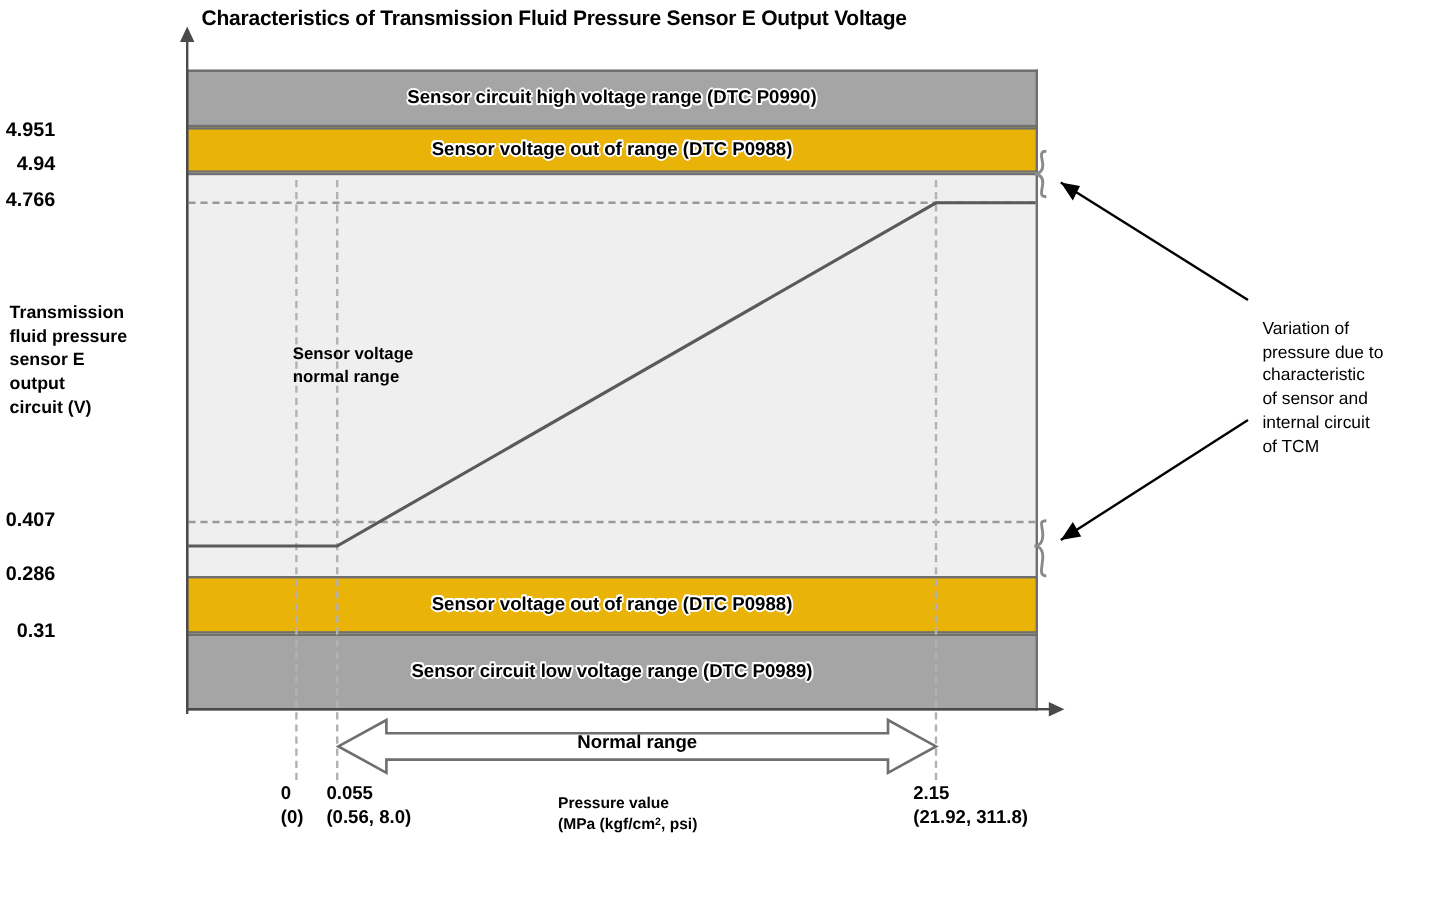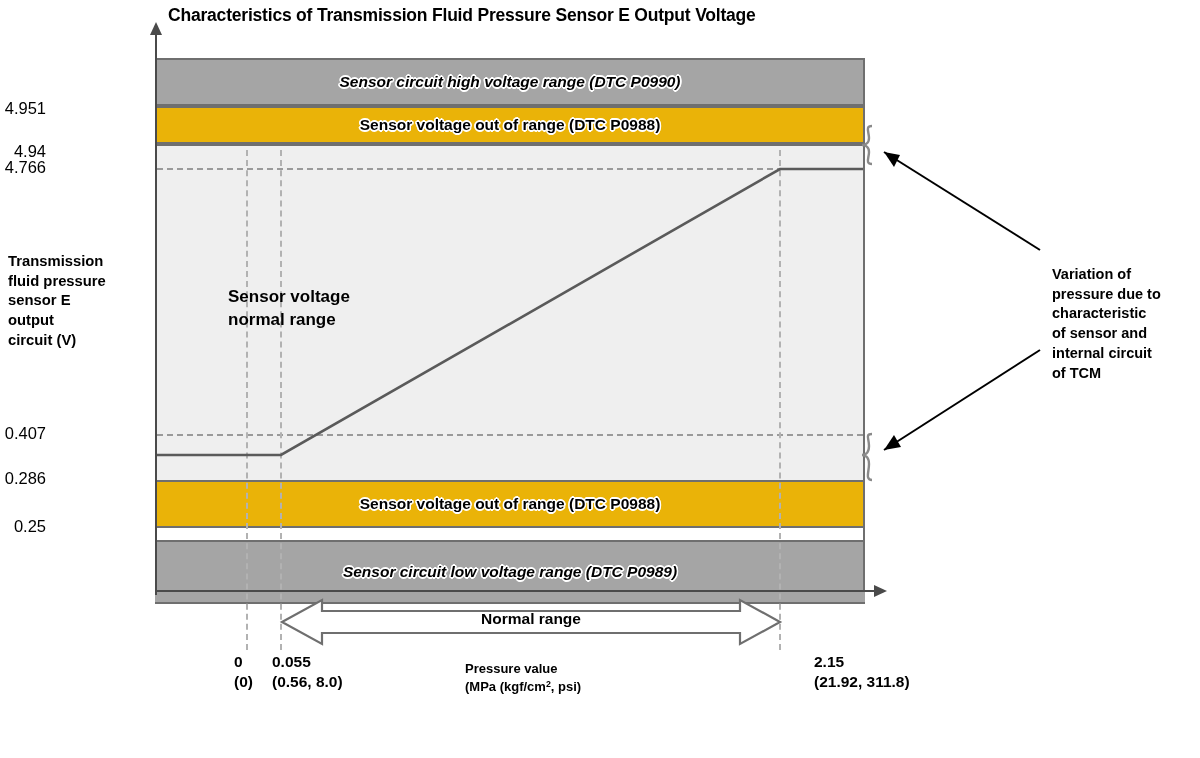--- a/index.html
+++ b/index.html
@@ -48,21 +48,21 @@
     position: absolute;
     left: 0;
     width: 710px;
     box-sizing: border-box;
     border-top: 2px solid #6f6f6f;
     border-bottom: 2px solid #6f6f6f;
     display: flex;
     align-items: center;
     justify-content: center;
   }
-  .band-dark  { background: #a5a5a5; font-style: italic; }
+  .band-dark  { background: #a5a5a5; }
   .band-mid   { background: #eab308; }
   .band-light { background: #efefef; }
   .band-label {
     font-size: 15.5px;
     font-weight: bold;
     color: #000;
     text-shadow:
       1.6px 0 0 #fff, -1.6px 0 0 #fff, 0 1.6px 0 #fff, 0 -1.6px 0 #fff,
       1.2px 1.2px 0 #fff, -1.2px 1.2px 0 #fff, 1.2px -1.2px 0 #fff, -1.2px -1.2px 0 #fff;
     white-space: nowrap;
@@ -109,21 +109,21 @@
     border-top: 6px solid transparent;
     border-bottom: 6px solid transparent;
     border-left: 13px solid #4a4a4a;
   }
 
   
   .y-tick {
     right: 1046px;
     text-align: left;
     font-size: 16.5px;
-    font-weight: normal;
+    font-weight: bold;
     white-space: nowrap;
   }
   .x-tick {
     font-size: 15.5px;
     font-weight: bold;
     white-space: nowrap;
     line-height: 1.32;
   }
 
   
@@ -152,34 +152,34 @@
     border-left: 2px dashed #b2b2b2;
   }
   .hline-dashed {
     position: absolute;
     height: 0;
     border-top: 2px dashed #9a9a9a;
   }
 
   
   .normal-range-note {
-    left: 228px;
+    left: 244px;
     top: 285px;
-    font-size: 17px;
+    font-size: 14px;
     font-weight: bold;
     line-height: 1.38;
   }
 
   
   .right-note {
     left: 1052px;
     top: 265px;
     width: 146px;
     font-size: 14.5px;
-    font-weight: bold;
+    font-weight: normal;
     line-height: 1.36;
   }
 
   
   .normal-range-label {
     left: 286px;
     top: 610px;
     width: 490px;
     text-align: center;
     font-size: 15.5px;
@@ -206,21 +206,21 @@
     </div>
 
     <div class="band band-light" style="top:86px;height:336px;border-bottom:none;"></div>
 
     <div class="band band-light" style="top:422px;height:0px;border:none;"></div>
 
     <div class="band band-mid" style="top:422px;height:48px;">
       <span class="band-label">Sensor voltage out of range (DTC P0988)</span>
     </div>
 
-    <div class="band band-dark" style="top:482px;height:64px;">
+    <div class="band band-dark" style="top:470px;height:64px;">
       <span class="band-label">Sensor circuit low voltage range (DTC P0989)</span>
     </div>
 
     <div class="abs plot-border-left"></div>
     <div class="abs plot-border-right"></div>
   </div>
 
   <div class="hline-dashed" style="left:157px; top:168px; width:706px;"></div>
 
   <div class="hline-dashed" style="left:157px; top:434px; width:706px;"></div>
@@ -234,25 +234,25 @@
   <svg class="abs" style="left:155px; top:58px;" width="712" height="536">
     <polyline points="2,397 126,397 625,111 708,111" fill="none" stroke="#5a5a5a" stroke-width="2.6" stroke-linejoin="miter" stroke-linecap="butt"></polyline>
   </svg>
 
   <div class="abs y-axis"></div>
   <div class="abs y-axis-arrow"></div>
   <div class="abs x-axis"></div>
   <div class="abs x-axis-arrow"></div>
 
   <div class="abs y-tick" style="top:99px;">4.951</div>
-  <div class="abs y-tick" style="top:128px;margin-top:14px;">4.94</div>
+  <div class="abs y-tick" style="top:128px;">4.94</div>
   <div class="abs y-tick" style="top:158px;">4.766</div>
   <div class="abs y-tick" style="top:424px;">0.407</div>
   <div class="abs y-tick" style="top:469px;">0.286</div>
-  <div class="abs y-tick" style="top:517px;">0.25</div>
+  <div class="abs y-tick" style="top:517px;">0.31</div>
 
   <div class="abs y-axis-title">
     <div>Transmission</div>
     <div>fluid pressure</div>
     <div>sensor E</div>
     <div>output</div>
     <div>circuit (V)</div>
   </div>
 
   <div class="abs normal-range-note">
@@ -288,21 +288,21 @@
   <div class="abs normal-range-label">Normal range</div>
 
   <div class="abs x-tick" style="left:234px; top:652px;">
     <div>0</div>
     <div>(0)</div>
   </div>
   <div class="abs x-tick" style="left:272px; top:652px;">
     <div>0.055</div>
     <div>(0.56, 8.0)</div>
   </div>
-  <div class="abs x-tick" style="left:814px; top:652px;">
+  <div class="abs x-tick" style="left:761px; top:652px;">
     <div>2.15</div>
     <div>(21.92, 311.8)</div>
   </div>
 
   <div class="abs x-axis-title">
     <div>Pressure value</div>
     <div><span>(MPa (kgf/cm</span><sup>2</sup><span>, psi)</span></div>
   </div>
 
 </div>

